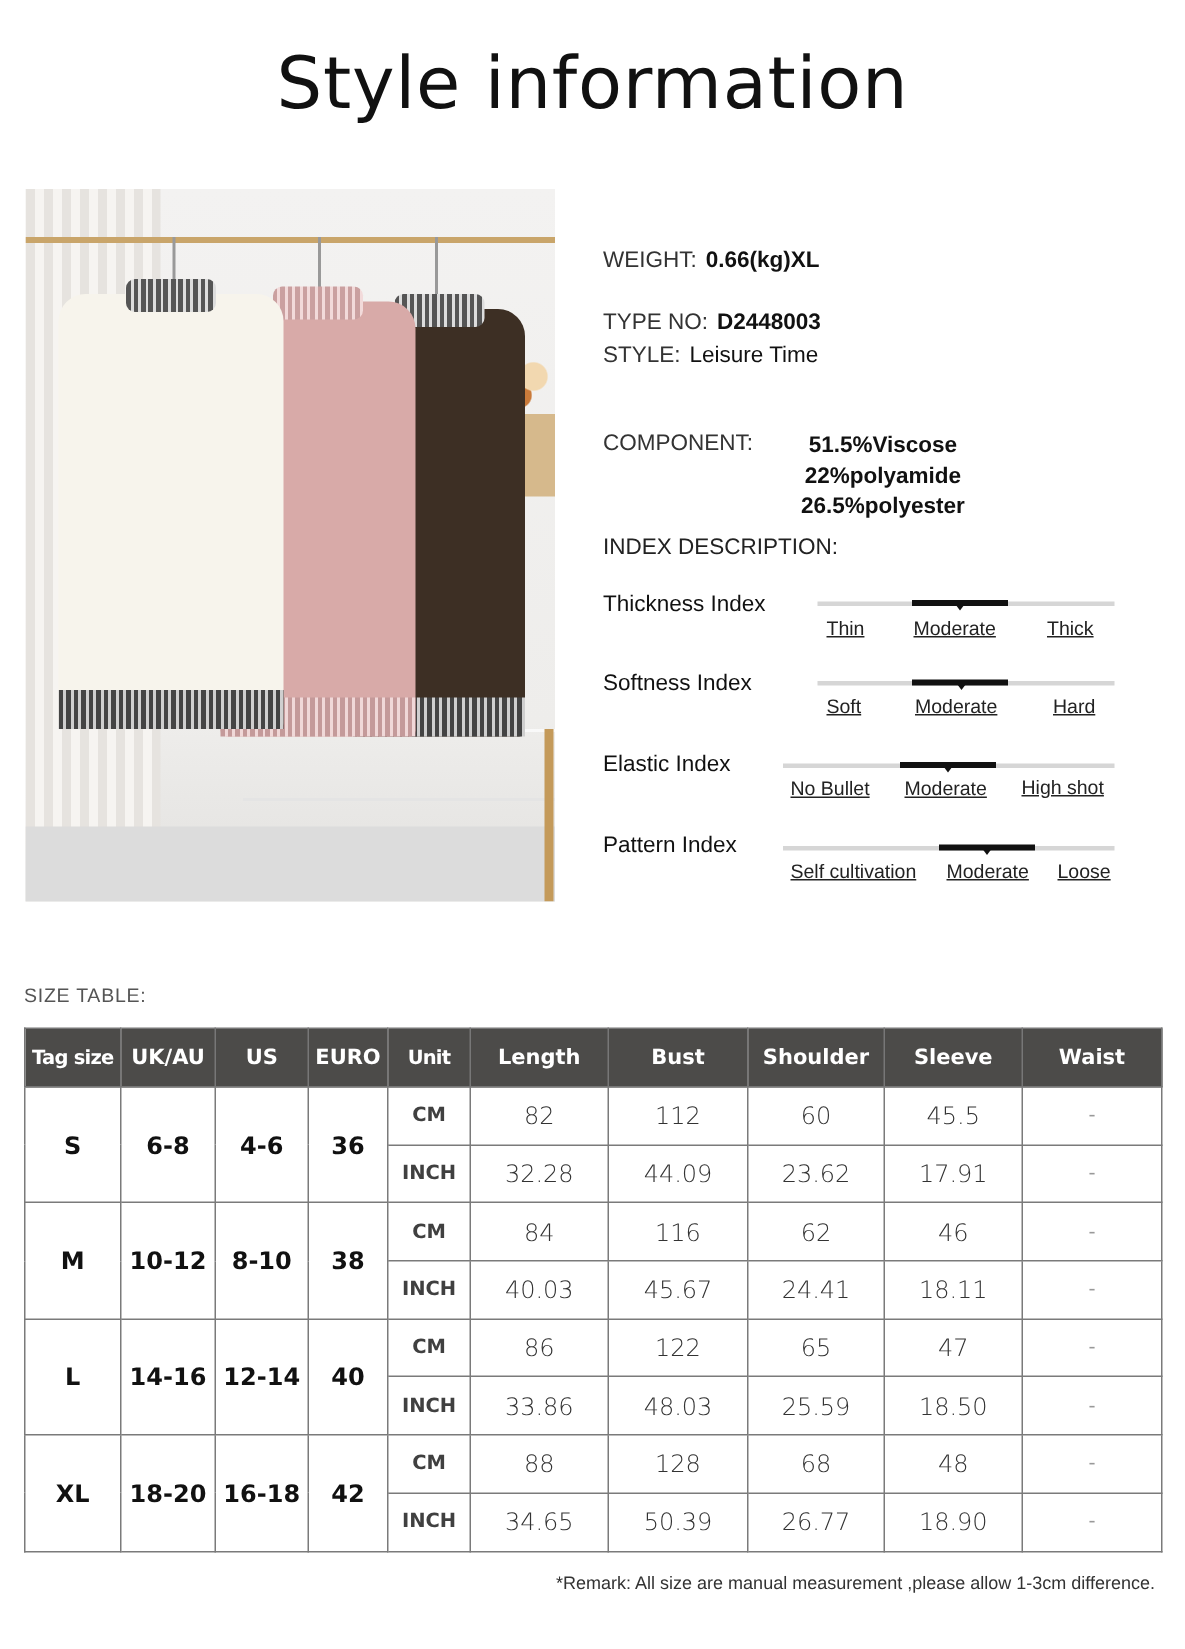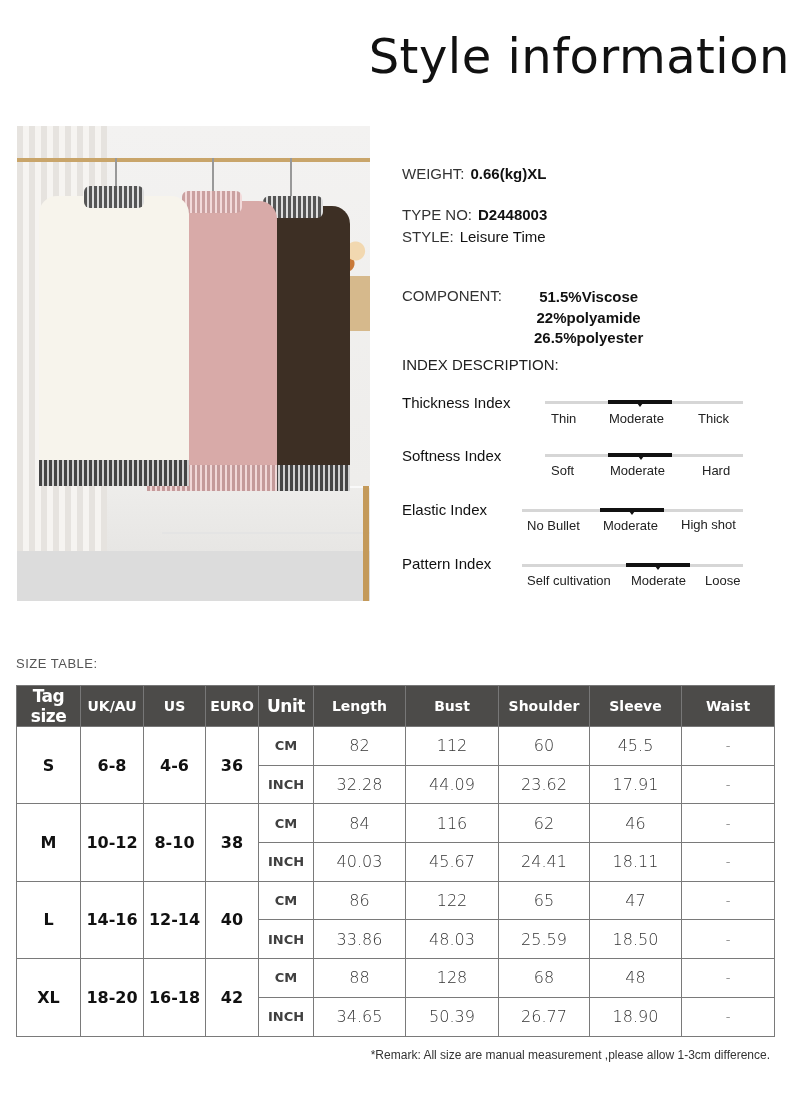--- a/index.html
+++ b/index.html
@@ -1,19 +1,19 @@
 <!DOCTYPE html>
 <html><head>
 <meta charset="utf-8">
 <style>
   * { box-sizing: border-box; margin: 0; padding: 0; }
   html, body { width: 790px; height: 1099px; background: #ffffff; overflow: hidden; }
   body { position: relative; font-family: "Liberation Sans", "DejaVu Sans", sans-serif; color: #111; }
 
-  .title { position: absolute; left: 0; top: 28px; width: 790px; text-align: right;
+  .title { position: absolute; left: 0; top: 28px; width: 790px; text-align: center;
            font-size: 48px; font-weight: 400; letter-spacing: 0.5px; color: #111;
            font-family: "DejaVu Sans", sans-serif; }
 
   
   .photo { position: absolute; left: 17px; top: 126px; width: 353px; height: 475px; overflow: hidden;
            background: linear-gradient(180deg, #f3f2f1 0%, #eeedeb 75%, #e2e1df 100%); }
   .curtain { position: absolute; left: 0; top: 0; width: 90px; height: 440px;
              background: repeating-linear-gradient(90deg, #e6e3df 0 6px, #f6f4f1 6px 12px); }
   .wall-panel { position: absolute; left: 145px; top: 360px; width: 208px; height: 48px;
                 border-top: 2px solid #f9f9f9; border-bottom: 2px solid #e4e4e4; }
@@ -43,30 +43,30 @@
   .info-row { position: absolute; left: 402px; font-size: 15px; color: #222; white-space: nowrap; }
   .info-row .lbl { font-weight: 400; color: #333; }
   .info-row .val { font-weight: 700; margin-left: 6px; color: #111; }
   .comp-vals { position: absolute; left: 534px; top: 287px; font-size: 15px; font-weight: 700; line-height: 20.5px; color: #111; text-align: center; }
 
   .index-label { position: absolute; left: 402px; font-size: 15px; color: #111; white-space: nowrap; }
   .bar { position: absolute; height: 3px; background: #d6d6d6; }
   .bar .seg { position: absolute; top: -1px; height: 4px; background: #111; }
   .bar .tick { position: absolute; top: 2px; width: 0; height: 0; border-left: 3px solid transparent;
                border-right: 3px solid transparent; border-top: 4px solid #111; }
-  .opt { position: absolute; font-size: 13px; color: #222; white-space: nowrap; }
+  .opt { position: absolute; font-size: 13px; color: #222; white-space: nowrap; text-decoration: underline; }
 
   .size-label { position: absolute; left: 16px; top: 656px; font-size: 13px; color: #555; letter-spacing: 0.5px; }
 
   
   table.size { position: absolute; left: 16px; top: 685px; width: 758px; border-collapse: collapse;
                font-family: "DejaVu Sans", sans-serif; table-layout: fixed; }
   table.size th { background: #4c4b49; color: #fff; height: 39px; font-size: 14px; font-weight: 700;
                   border: 1px solid #777; text-align: center; }
-  table.size th.sm { font-size: 17px; letter-spacing: -0.5px; text-align: center; }
+  table.size th.sm { font-size: 13px; letter-spacing: -0.5px; text-align: center; }
   table.size td { border: 1px solid #7a7a7a; text-align: center; height: 38.7px; font-size: 16px; color: #333; }
   table.size td.big { font-weight: 700; font-size: 16px; color: #111; }
   table.size td.unit { font-size: 13px; font-weight: 700; color: #404040; }
   table.size td.num { font-weight: 300; color: #333; }
   table.size td.dash { color: #999; font-size: 13px; }
 
   .remark { position: absolute; right: 20px; top: 1048px; font-size: 12px; color: #333; white-space: nowrap; }
 </style>
 </head>
 <body>

